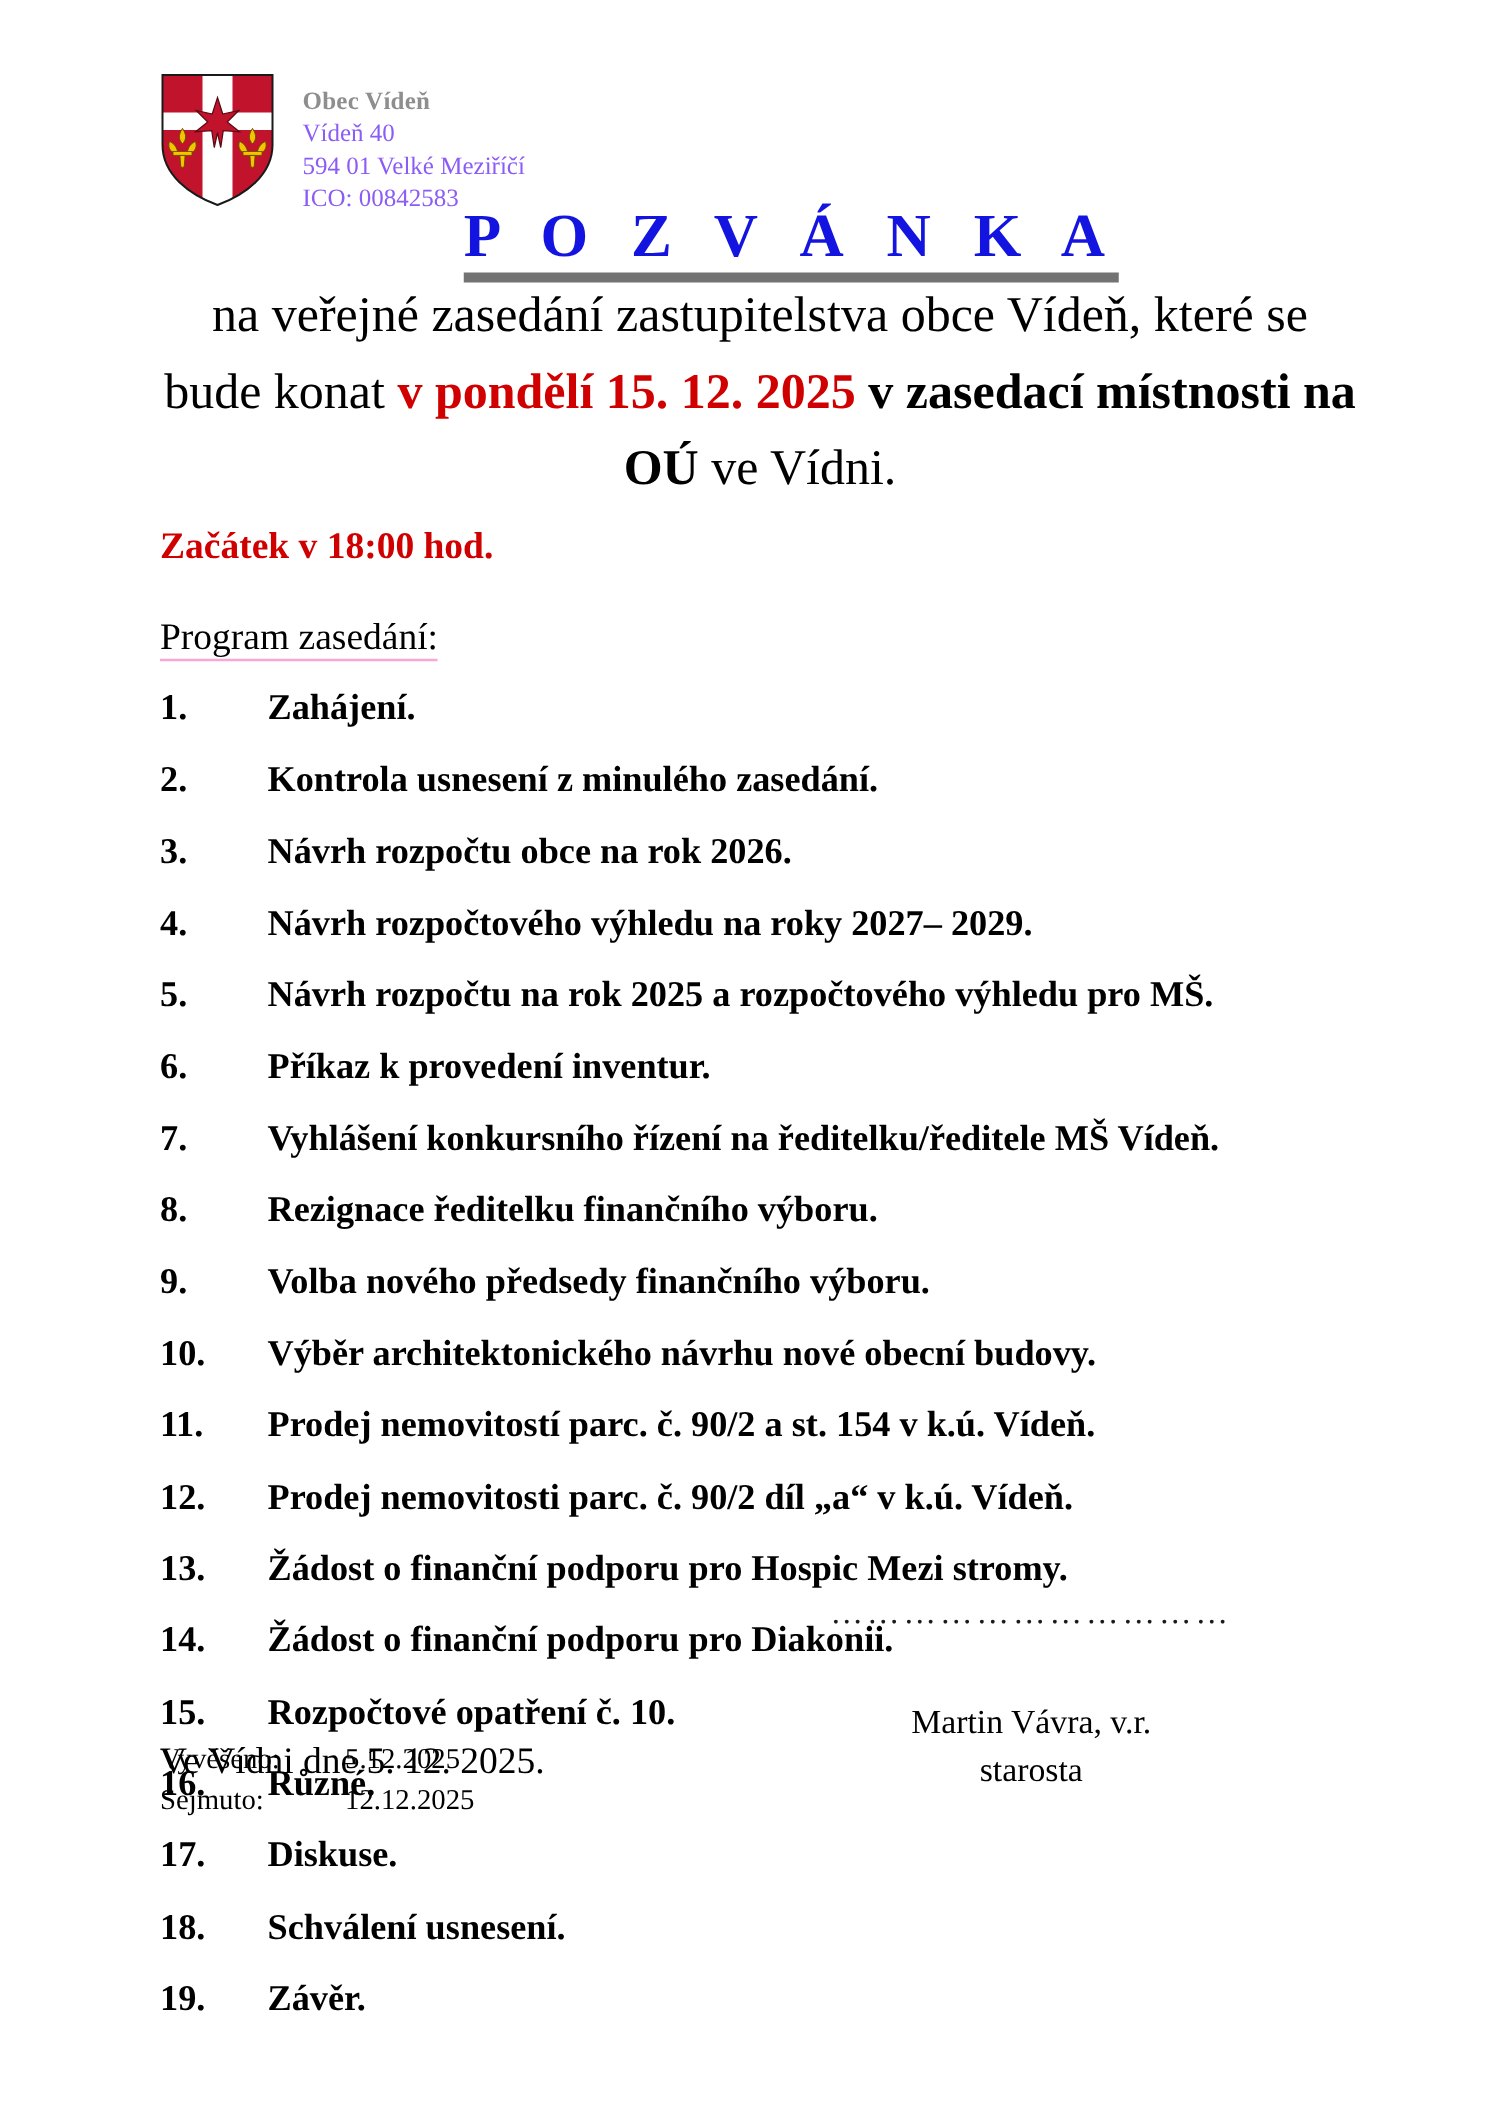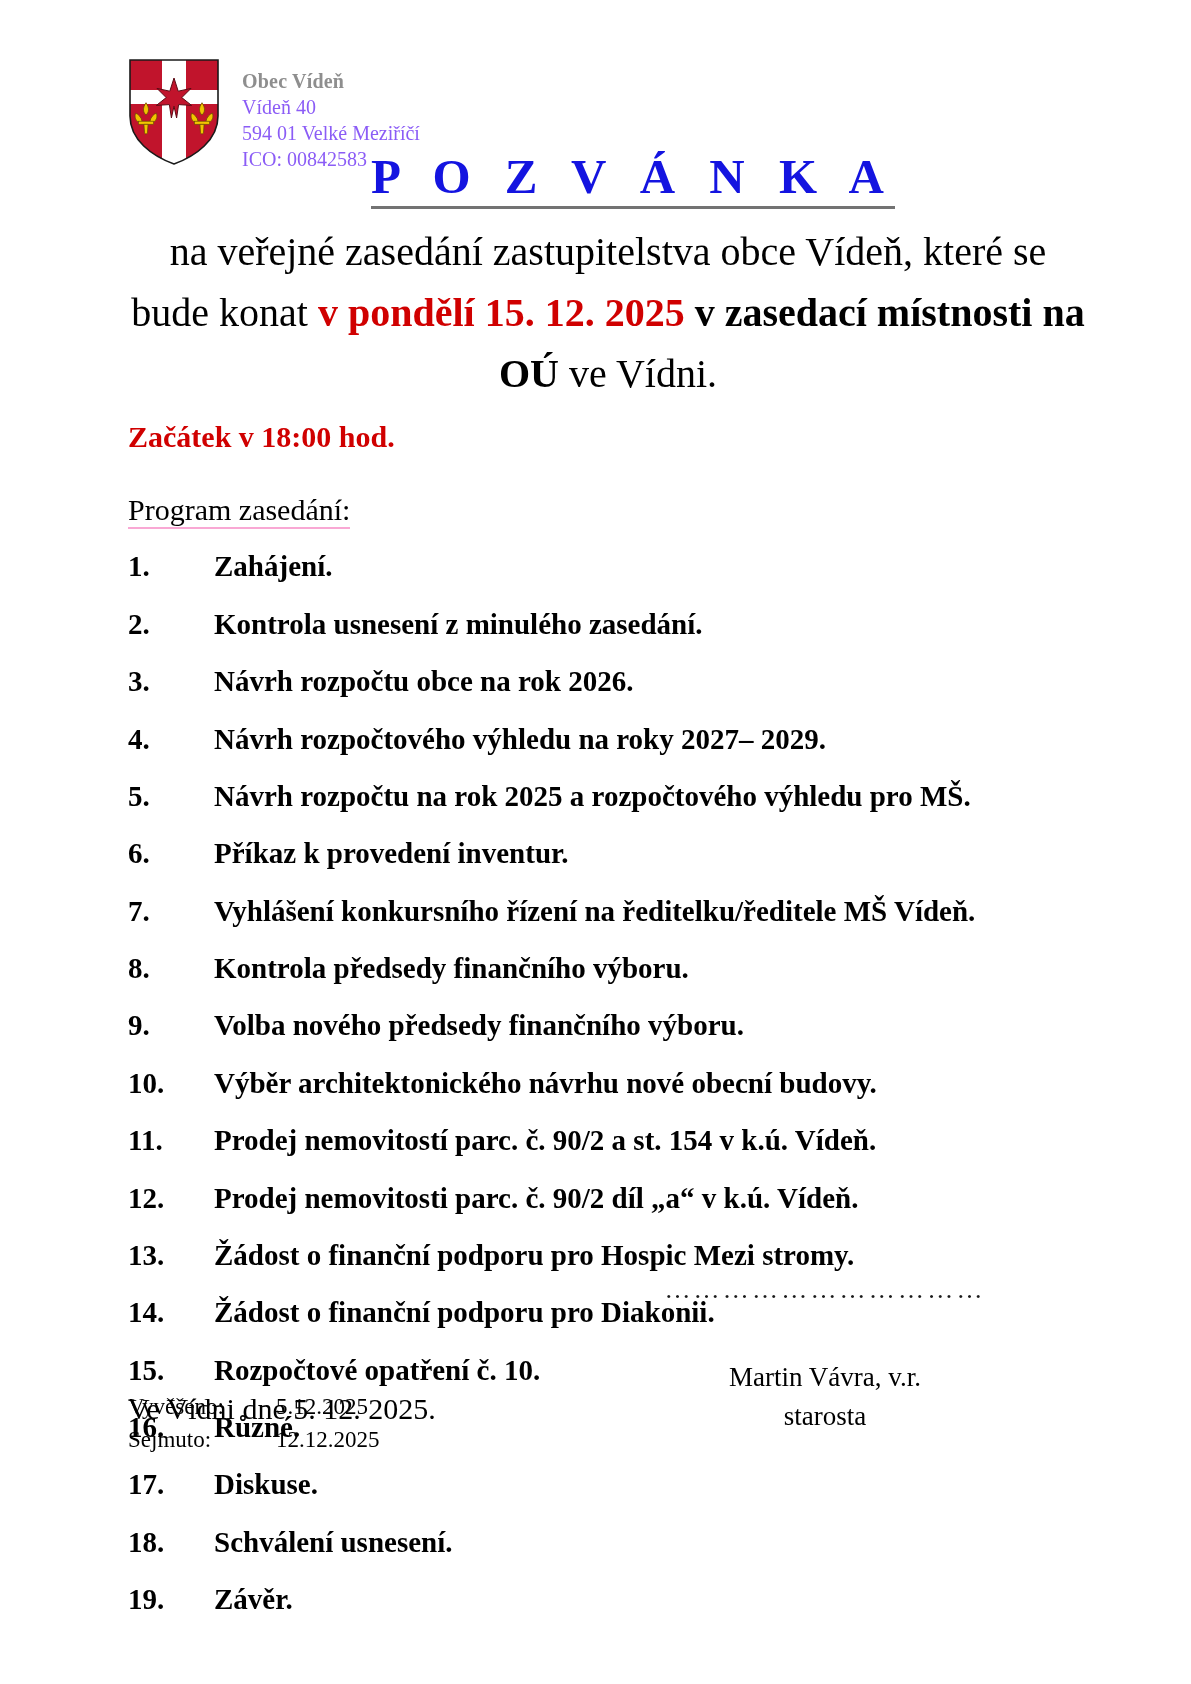--- a/index.html
+++ b/index.html
@@ -62,23 +62,24 @@
     right: 0;
     top: 148px;
     text-align: center;
     color: #1414e0;
     font-weight: bold;
     font-size: 49px;
     letter-spacing: 11px;
     padding-left: 75px;
   }
   .title span.t-inner {
-    border-bottom: 3px solid #737373;
+    border-bottom: 8px solid #737373;
     padding-bottom: 1px;
     display: inline-block;
+    margin-top: 12px;
   }
 
   
   .body-wrap {
     position: absolute;
     left: 128px;
     top: 222px;
     width: 960px;
   }
 
@@ -259,21 +260,21 @@
         <li>
           <span class="num">6.</span>
           <span class="txt">Příkaz k provedení inventur.</span>
         </li>
         <li>
           <span class="num">7.</span>
           <span class="txt">Vyhlášení konkursního řízení na ředitelku/ředitele MŠ Vídeň.</span>
         </li>
         <li>
           <span class="num">8.</span>
-          <span class="txt">Kontrola předsedy finančního výboru.</span>
+          <span class="txt">Rezignace ředitelku finančního výboru.</span>
         </li>
         <li>
           <span class="num">9.</span>
           <span class="txt">Volba nového předsedy finančního výboru.</span>
         </li>
         <li>
           <span class="num">10.</span>
           <span class="txt">Výběr architektonického návrhu nové obecní budovy.</span>
         </li>
         <li>

